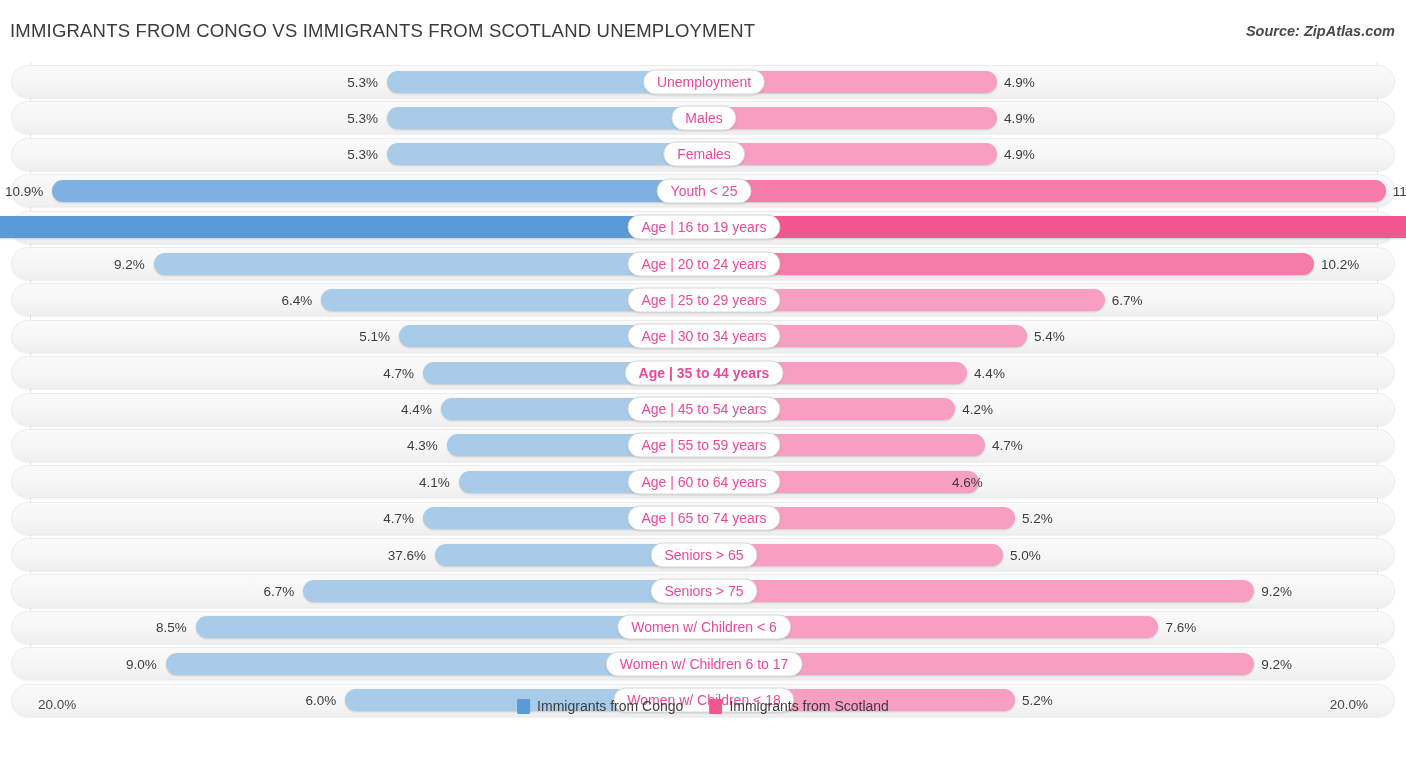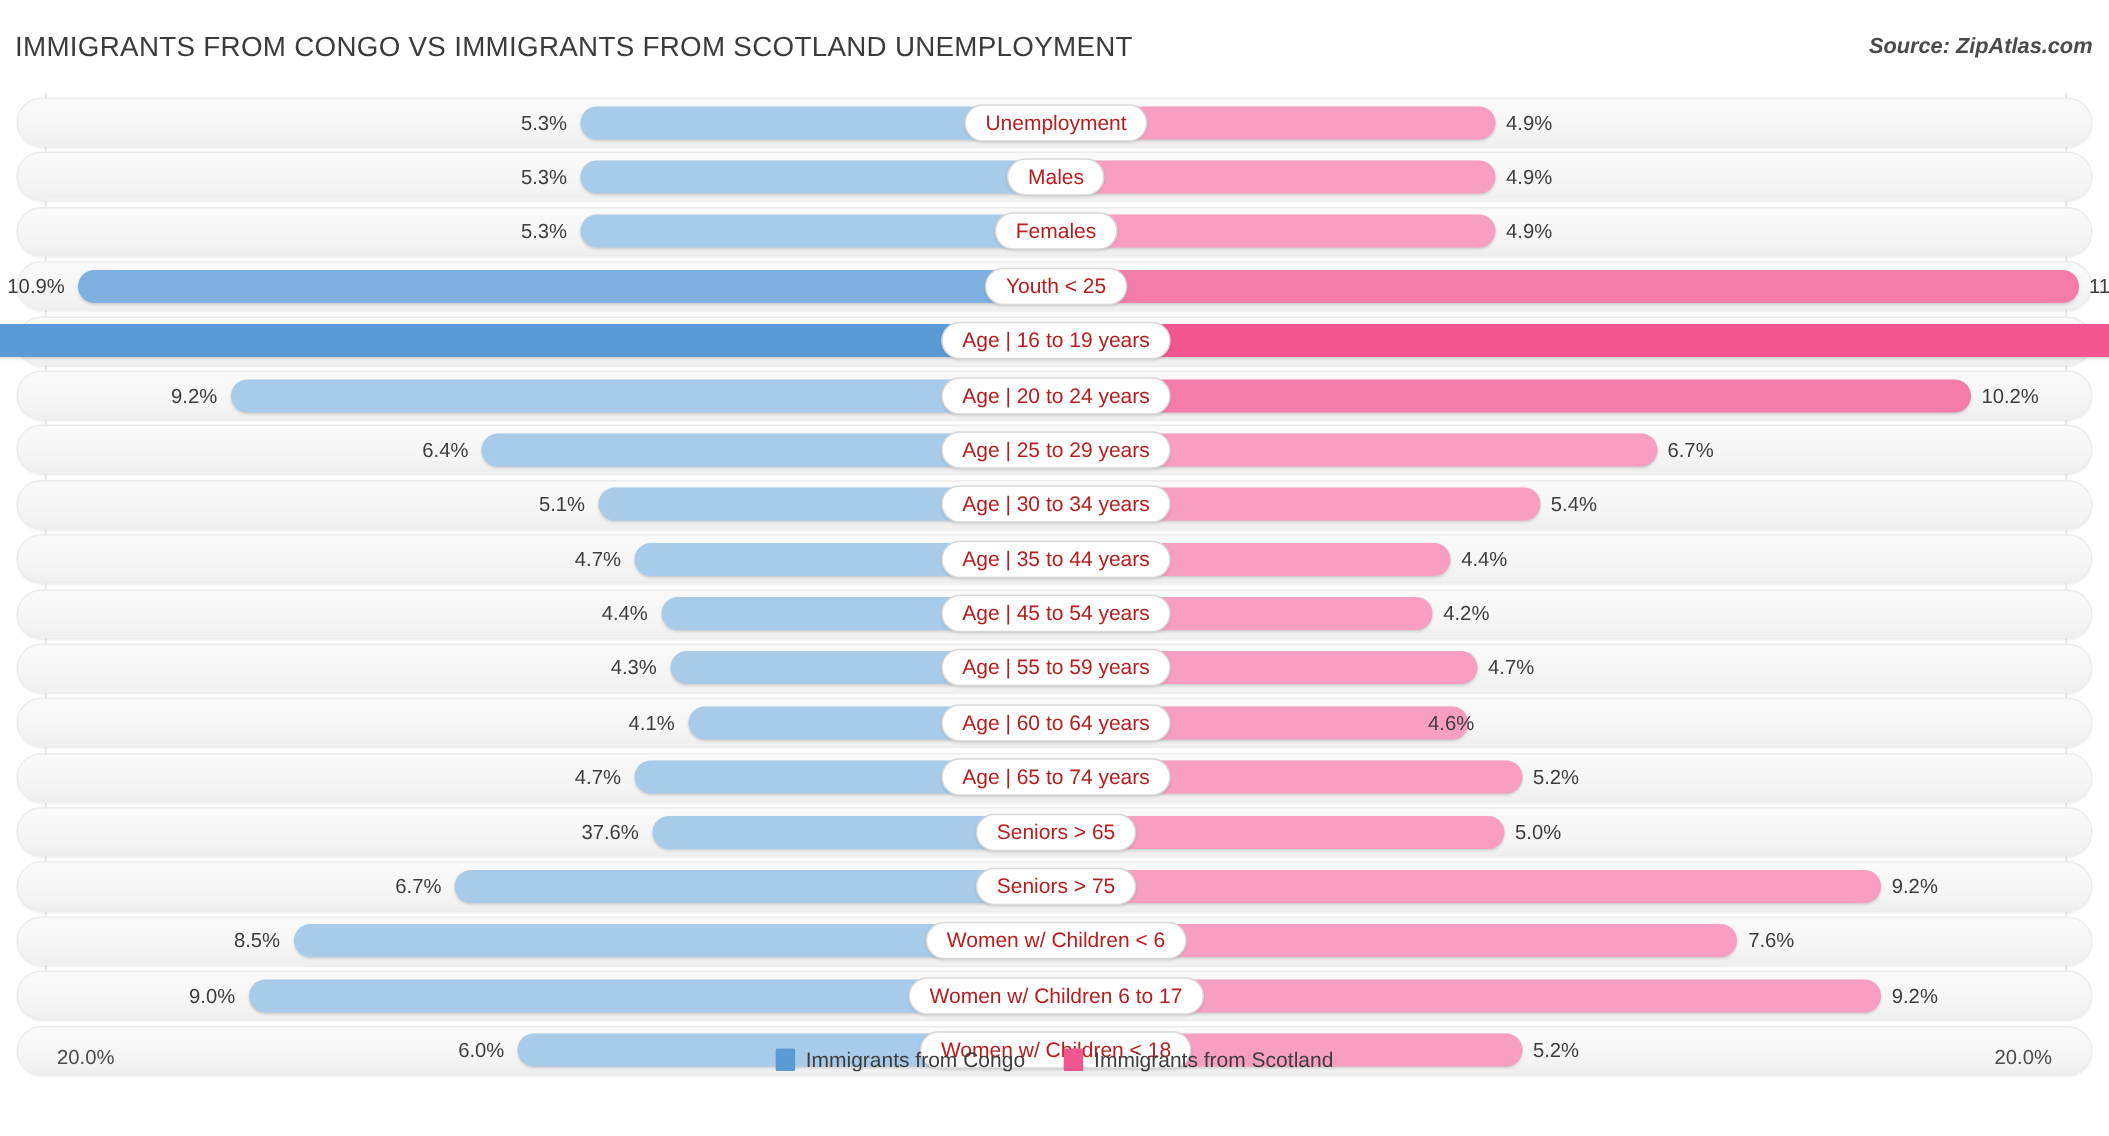--- a/index.html
+++ b/index.html
@@ -92,21 +92,21 @@
   .pill {
     position: absolute;
     top: 50%;
     left: 50%;
     transform: translate(-50%, -50%);
     background: #ffffff;
     border: 1px solid #d8d8d8;
     border-radius: 14px;
     padding: 3px 13px 4px 13px;
     font-size: 14px;
-    color: #b91c1c;
+    color: #ec4899;
     white-space: nowrap;
     box-shadow: 0 1px 2px rgba(0,0,0,.10);
     z-index: 5;
   }
 
   
   .axis {
     position: absolute;
     bottom: 6px;
     font-size: 13.5px;
@@ -210,21 +210,21 @@
             <div class="val right" style="left: 1021.92px;">5.4%</div>
             <div class="pill" style="left: 692px;">Age | 30 to 34 years</div>
           </div>
         </div>
         <div class="row">
           <div class="barwrap">
             <div class="bar left" style="left: 410.94px; width: 281.06px; background: rgb(168, 203, 234);"></div>
             <div class="bar right" style="left: 692px; width: 263.12px; background: rgb(247, 158, 193);"></div>
             <div class="val left" style="right: 980.06px;">4.7%</div>
             <div class="val right" style="left: 962.12px;">4.4%</div>
-            <div class="pill" style="left: 692px;">Age | 35 to 44 years</div>
+            <div class="pill" style="left: 692px; font-weight: bold;">Age | 35 to 44 years</div>
           </div>
         </div>
         <div class="row">
           <div class="barwrap">
             <div class="bar left" style="left: 428.88px; width: 263.12px; background: rgb(168, 203, 234);"></div>
             <div class="bar right" style="left: 692px; width: 251.16px; background: rgb(247, 158, 193);"></div>
             <div class="val left" style="right: 962.12px;">4.4%</div>
             <div class="val right" style="left: 950.16px;">4.2%</div>
             <div class="pill" style="left: 692px;">Age | 45 to 54 years</div>
           </div>

